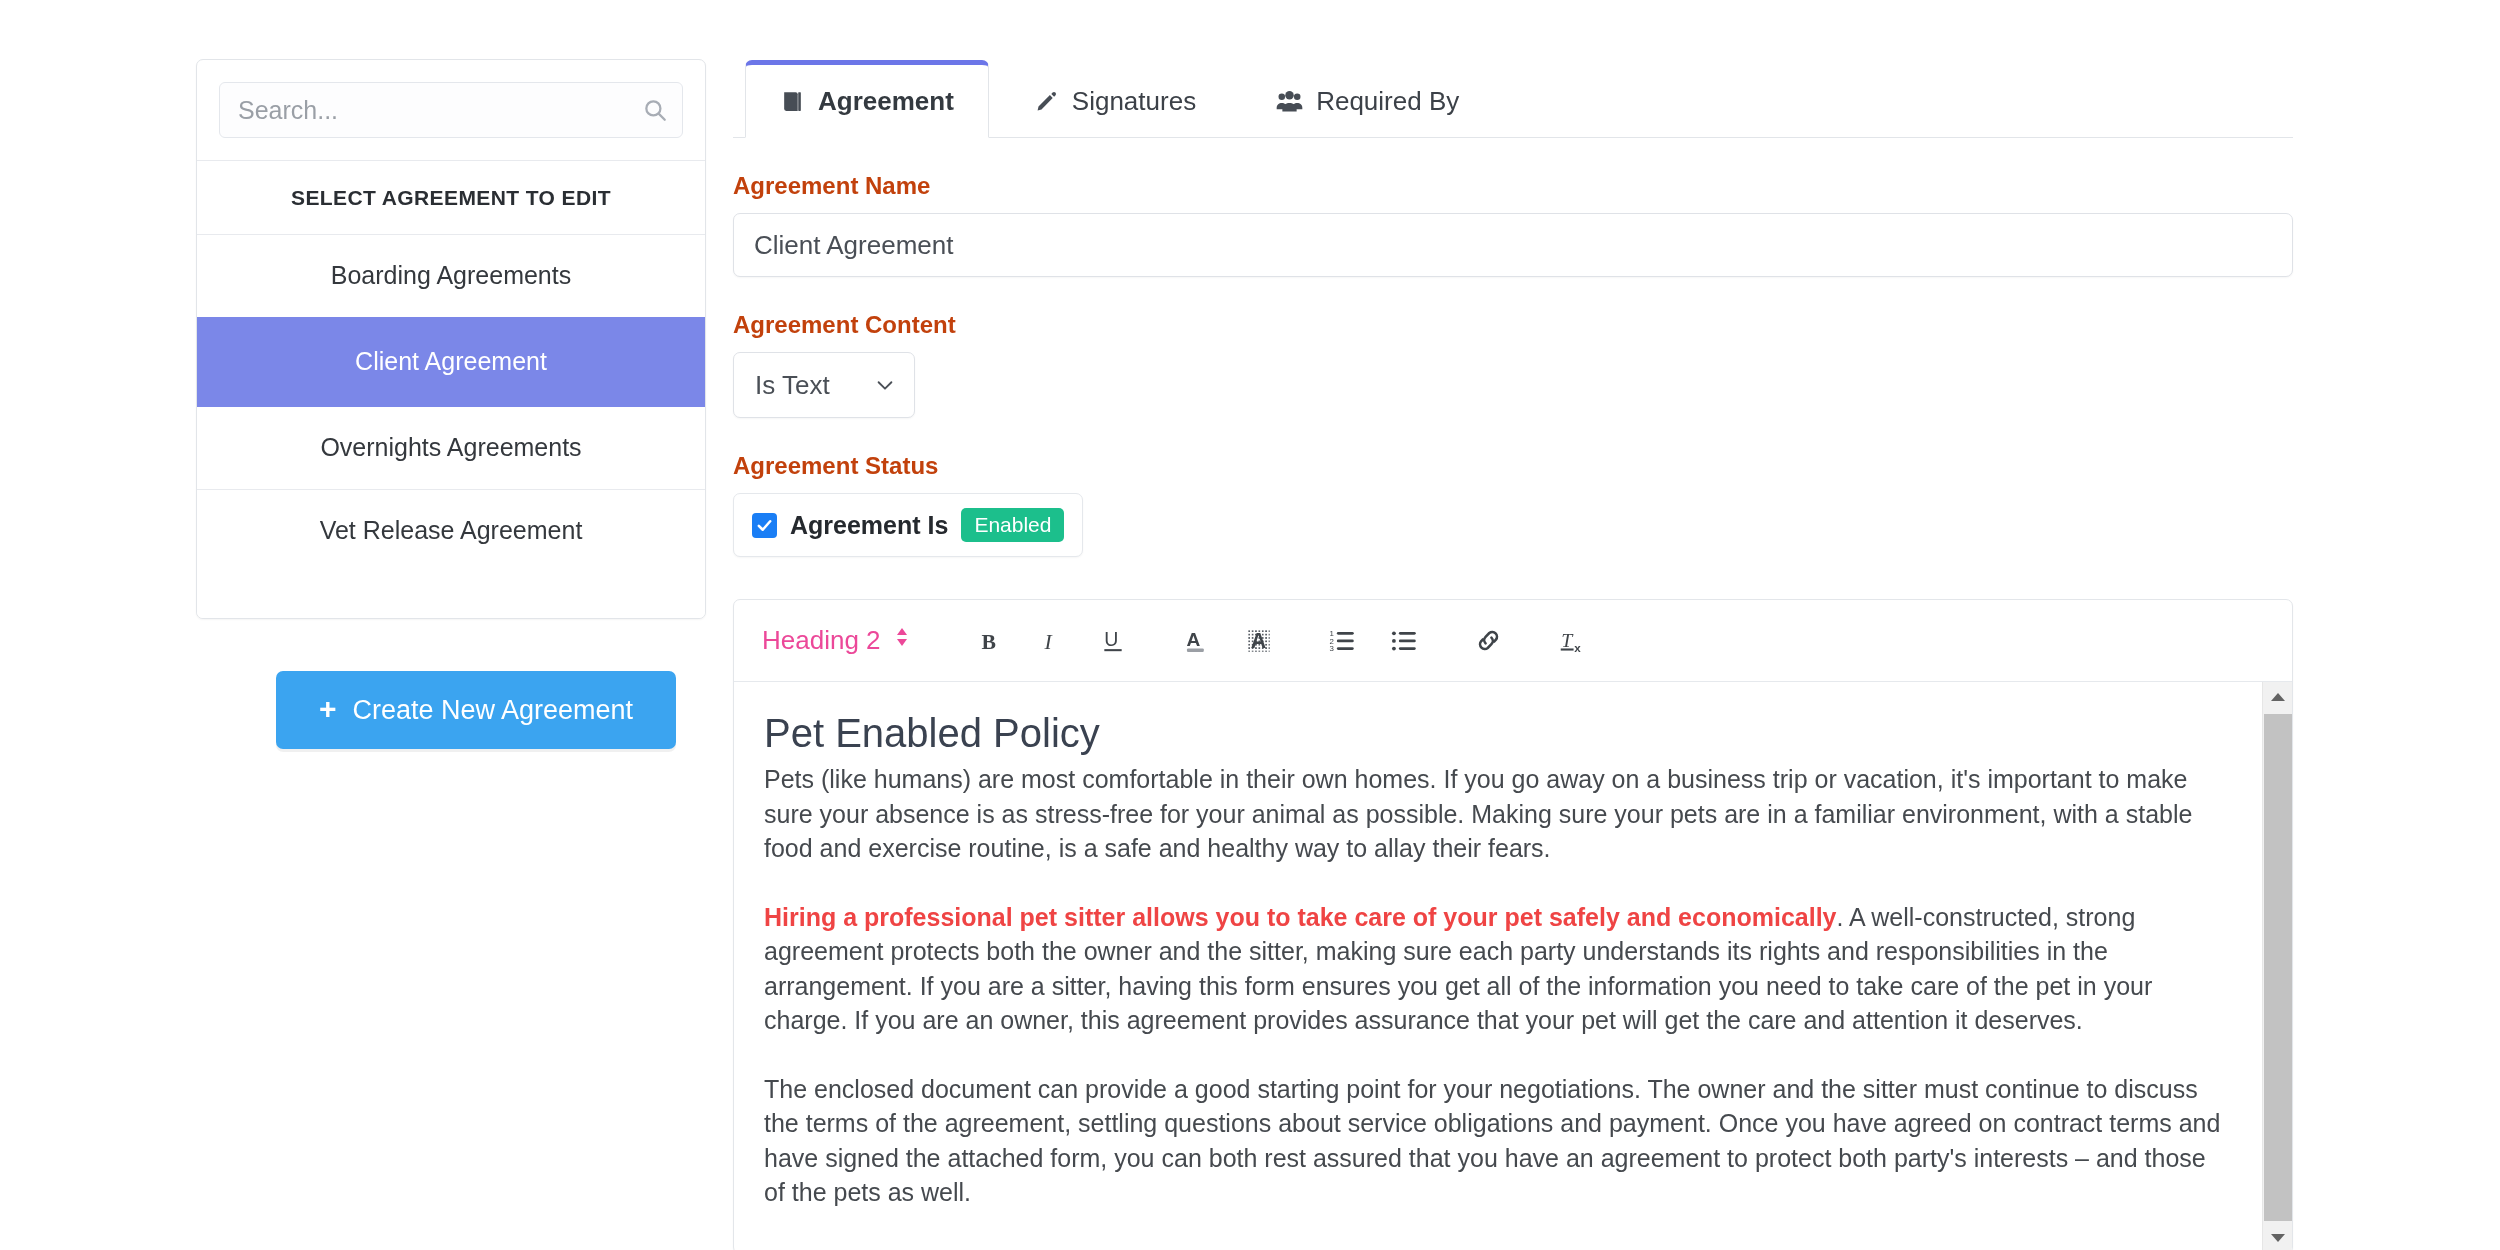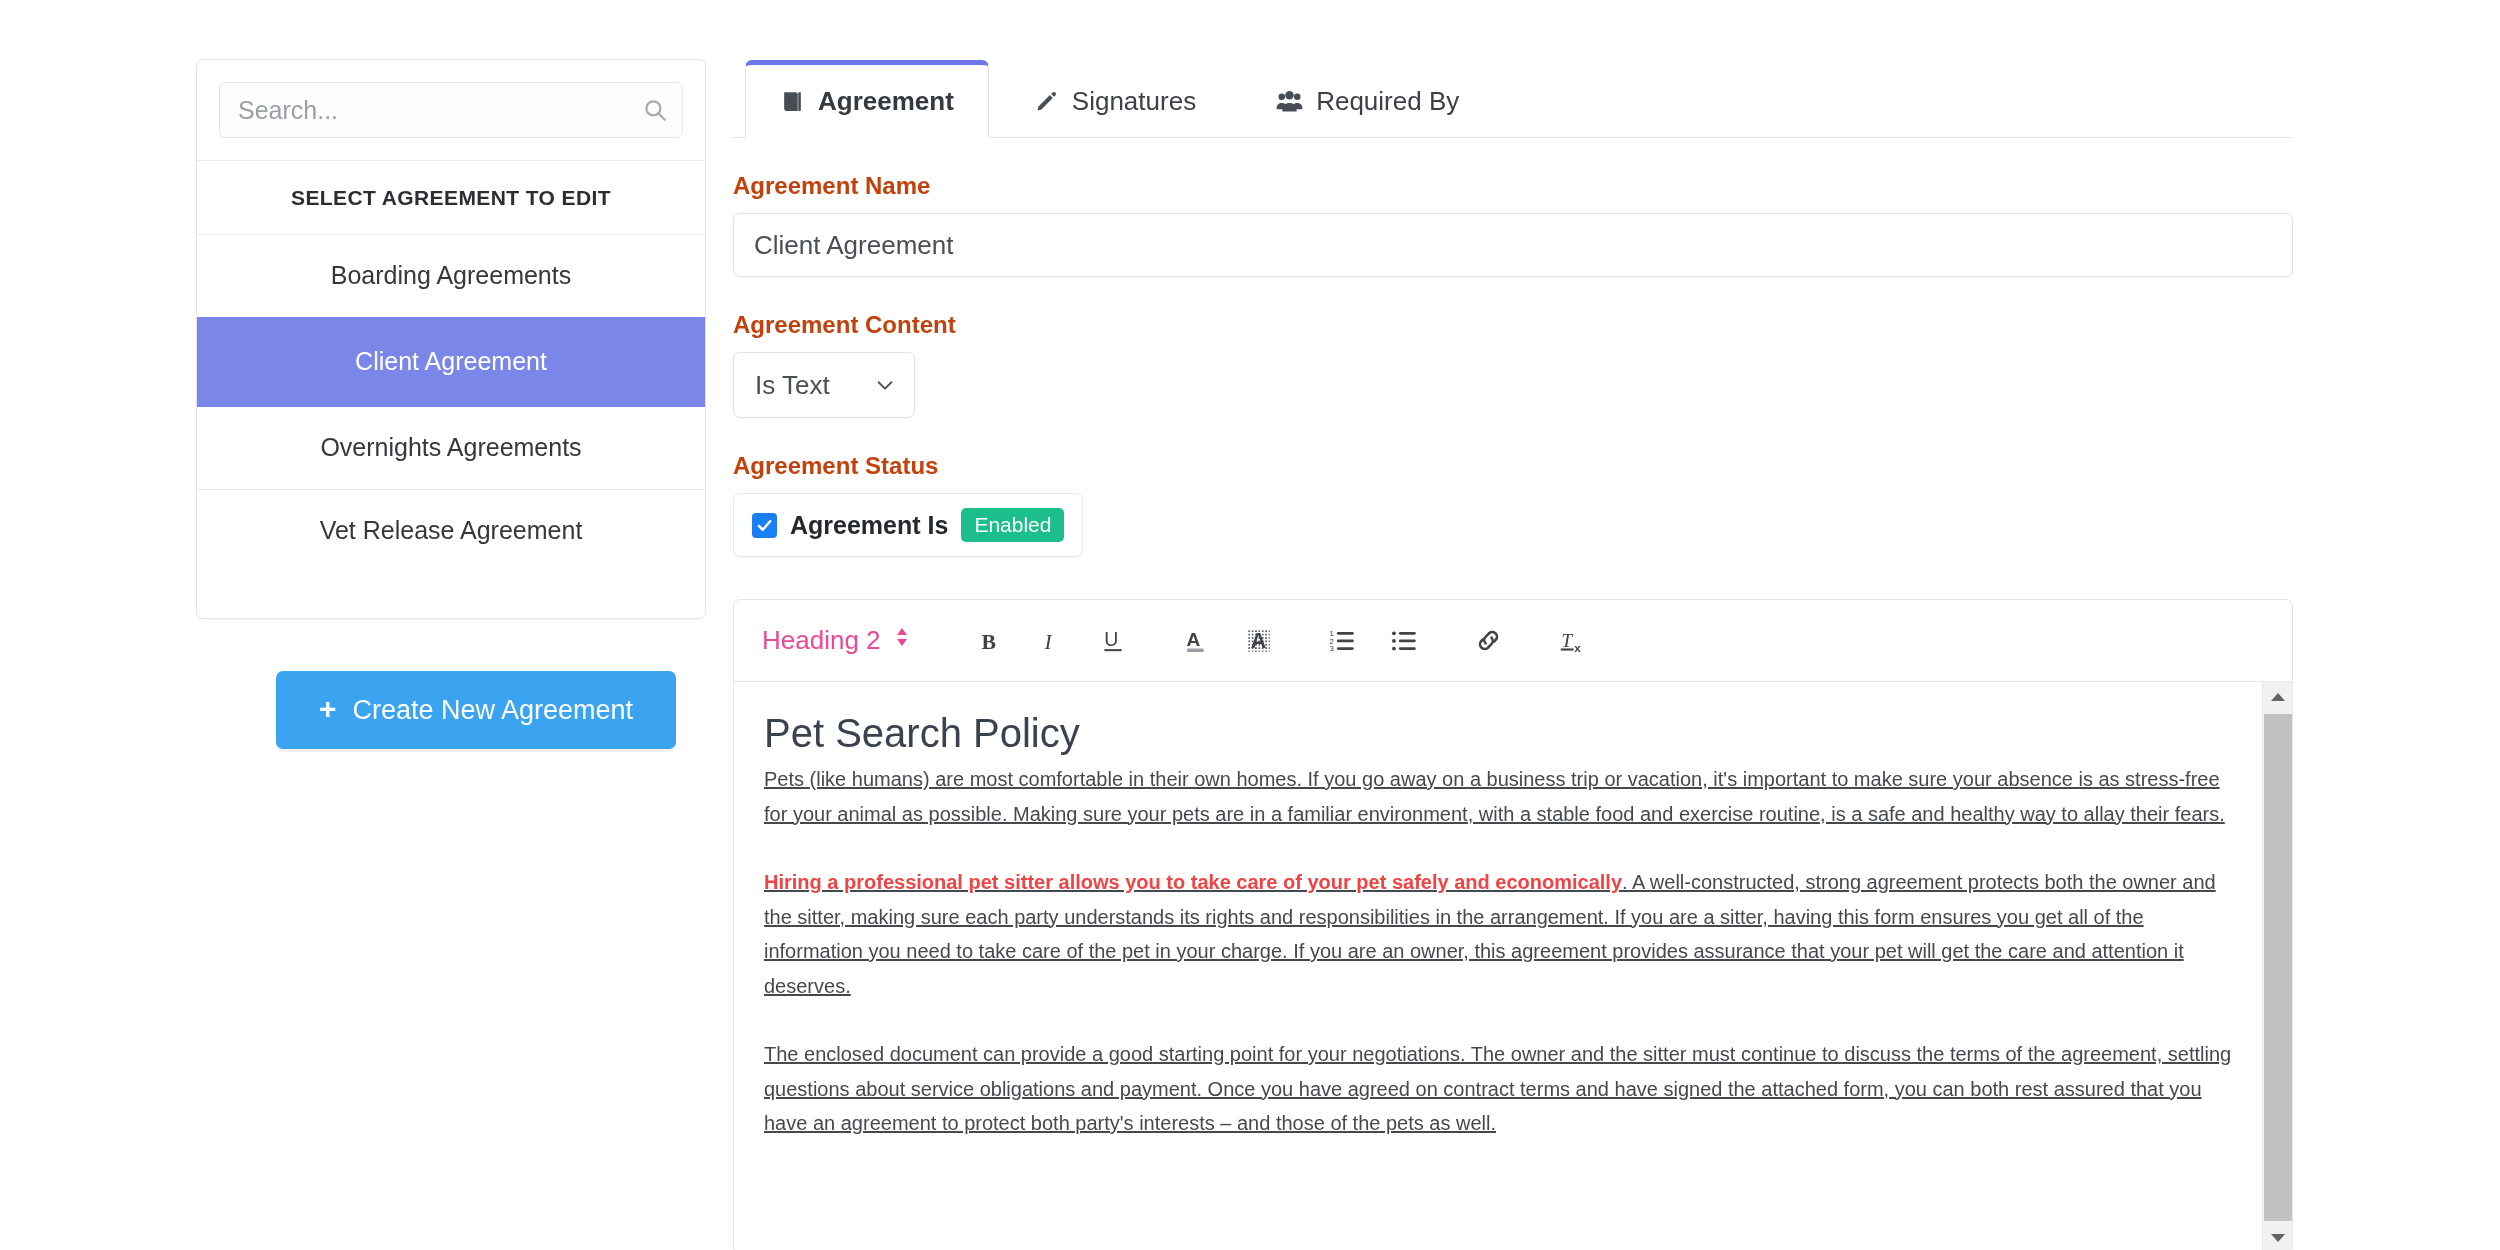--- a/index.html
+++ b/index.html
@@ -295,25 +295,24 @@
     overflow: hidden;
   }
   .doc h2 {
     font-size: 40px;
     font-weight: normal;
     color: #3a4250;
     line-height: 1.25;
     margin-bottom: 4px;
   }
   .doc p {
-    font-size: 20px;
+    font-size: 25px;
     line-height: 34.5px;
     color: #45494e;
     margin-bottom: 34px;
-    text-decoration: underline;
   }
   .doc p b { font-weight: bold; color: #ef4444; }
 
   
   .sbar {
     width: 30px;
     background: #f1f1f1;
     border-left: 1px solid #e6e6e6;
     display: flex;
     flex-direction: column;
@@ -545,21 +544,21 @@
           <svg width="28" height="28" viewBox="0 0 24 24" fill="currentColor">
             <text x="2" y="17" font-family="Liberation Serif, serif" font-size="17" font-style="italic" fill="currentColor">T</text>
             <rect x="1.5" y="18.4" width="11" height="1.8"></rect>
             <text x="13" y="21" font-family="Liberation Sans, sans-serif" font-size="10" font-weight="bold" fill="currentColor">x</text>
           </svg>
         </div>
       </div>
 
       <div class="edit-area">
         <div class="doc">
-          <h2>Pet Search Policy</h2>
+          <h2>Pet Enabled Policy</h2>
           <p>Pets (like humans) are most comfortable in their own homes. If you go away on a business trip or vacation, it's important to make sure your absence is as stress-free for your animal as possible. Making sure your pets are in a familiar environment, with a stable food and exercise routine, is a safe and healthy way to allay their fears.</p>
           <p><b>Hiring a professional pet sitter allows you to take care of your pet safely and economically</b><span>. A well-constructed, strong agreement protects both the owner and the sitter, making sure each party understands its rights and responsibilities in the arrangement. If you are a sitter, having this form ensures you get all of the information you need to take care of the pet in your charge. If you are an owner, this agreement provides assurance that your pet will get the care and attention it deserves.</span></p>
           <p>The enclosed document can provide a good starting point for your negotiations. The owner and the sitter must continue to discuss the terms of the agreement, settling questions about service obligations and payment. Once you have agreed on contract terms and have signed the attached form, you can both rest assured that you have an agreement to protect both party's interests – and those of the pets as well.</p>
         </div>
 
         <div class="sbar">
           <div class="sb-arrow">
             <svg width="16" height="12" viewBox="0 0 16 12" fill="#636363">
               <polygon points="8,2 15,10 1,10"></polygon>
             </svg>

